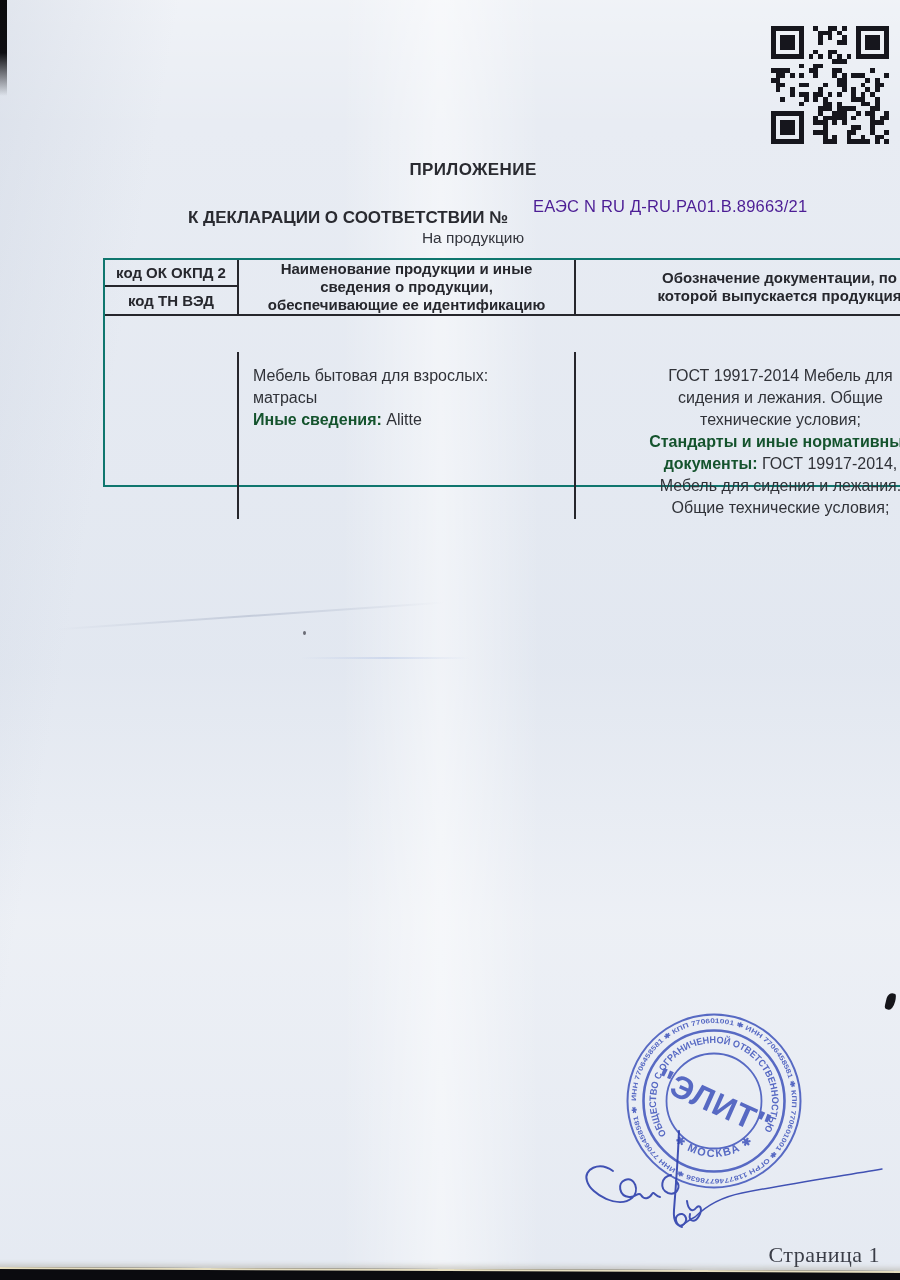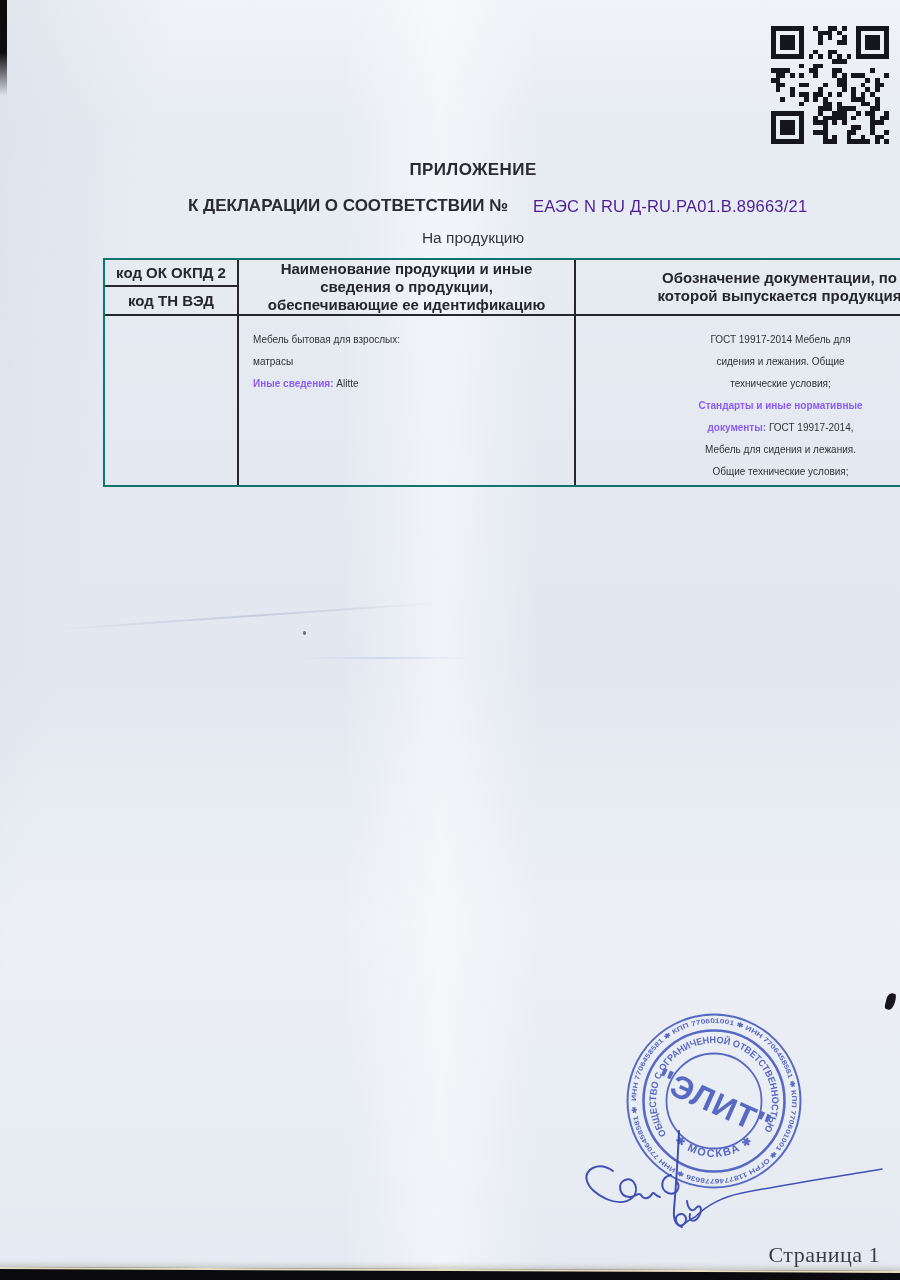--- a/index.html
+++ b/index.html
@@ -24,41 +24,41 @@
     border-top:2px solid rgba(242,234,202,.95);
     box-shadow:0 -3px 5px rgba(125,115,85,.28); }
 
   
   .qr { left:771px; top:26px; width:118px; height:118px; }
   .qr svg { width:118px; height:118px; display:block; }
 
   
   .title { left:0; width:946px; top:160px; text-align:center;
     font-size:17px; font-weight:bold; letter-spacing:.4px; color:#2a2b31; }
-  .subtitle-label { left:188px; top:196px; font-size:17px; font-weight:bold; color:#2a2b31; }
+  .subtitle-label { left:188px; top:208px; font-size:17px; font-weight:bold; color:#2a2b31; }
   .decl-number { left:533px; top:197px; font-size:16.5px; color:#4c1d95; letter-spacing:.2px; }
   .product-line { left:0; width:946px; top:229px; text-align:center; font-size:15.5px; color:#34363d; }
 
   
   .table { left:103px; top:258px; width:882px; height:229px;
     border:2px solid #0f766e; display:grid;
     grid-template-columns:134px 337px 1fr;
     grid-template-rows:27px 29px 1fr; }
   .cell { border-right:2px solid #26262c; border-bottom:2px solid #26262c; }
   .c1r1 { grid-column:1; grid-row:1; }
   .c1r2 { grid-column:1; grid-row:2; }
   .c2h  { grid-column:2; grid-row:1/3; }
   .c3h  { grid-column:3; grid-row:1/3; border-right:none; }
   .b1 { grid-column:1; grid-row:3; border-bottom:none; }
   .b2 { grid-column:2; grid-row:3; border-bottom:none; }
   .b3 { grid-column:3; grid-row:3; border-right:none; border-bottom:none;text-align:center; }
   .hcell { display:flex; align-items:center; justify-content:center; text-align:center;
     font-weight:bold; font-size:15px; line-height:18px; white-space:pre-line; color:#26272d; }
-  .bcell { padding:13px 12px 0 14px; font-size:10px; line-height:22px; white-space:pre-line; }
-  .bcell b { color:#8b5cf6; }
+  .bcell { padding:13px 12px 0 14px; font-size:16px; line-height:22px; white-space:pre-line;margin-top:36px; }
+  .bcell b { color:#14532d; }
 
   
   .stamp { left:625px; top:1012px; width:178px; height:178px; opacity:.85; }
   .stamp text { font-family:"Liberation Sans", sans-serif; }
   .signature { left:575px; top:1125px; width:320px; height:115px; opacity:.9; }
 
   .page-number { right:20px; top:1242px; font-family:"Liberation Serif", serif;
     font-size:22px; color:#3a3d47; letter-spacing:.5px; }
 
   

